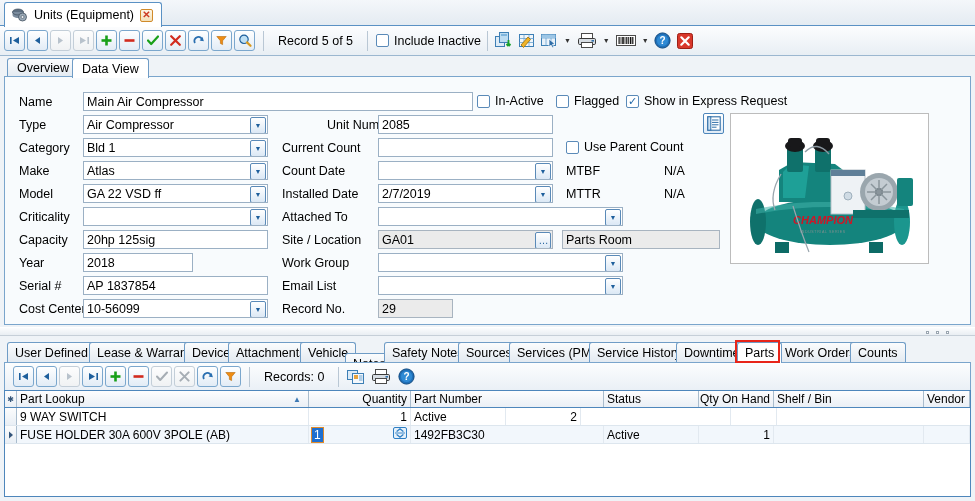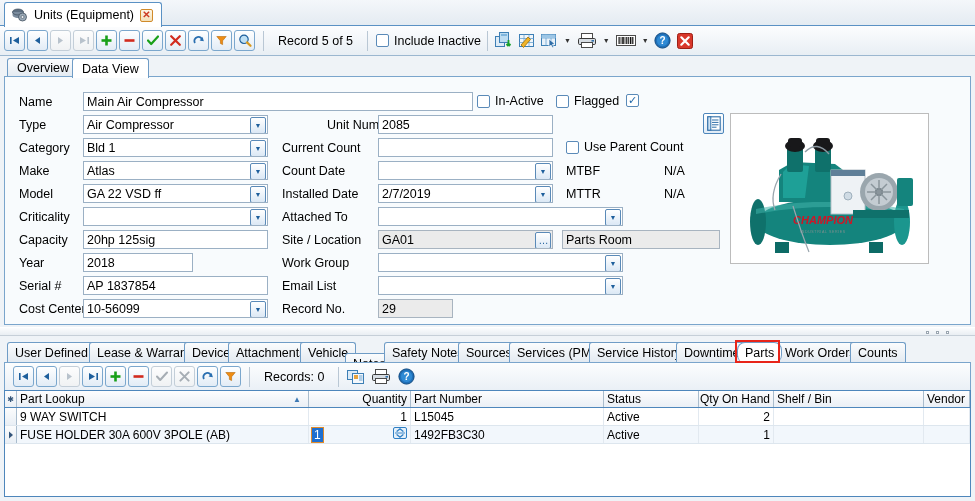--- a/index.html
+++ b/index.html
@@ -128,21 +128,21 @@
 
   
   .btabs { position: absolute; left: 0; top: 341px; width: 975px; height: 22px; }
   .btab {
     position: absolute; top: 1px; height: 20px; padding: 0 7px;
     display: flex; align-items: center; font-size: 12.5px;
     border: 1px solid #6f9cc6; border-bottom: none; border-radius: 3px 3px 0 0;
     background: linear-gradient(#fbfcfd, #e3eaf1);
     cursor: pointer; white-space: nowrap;
   }
-  .btab.active { background: #ffffff; z-index: 2; height: 21px; border-radius: 8px; }
+  .btab.active { background: #ffffff; z-index: 2; height: 21px; }
   .redbox {
     position: absolute; border: 2px solid #e8251a; z-index: 9; pointer-events: none;
   }
 
   
   .gridtoolbar {
     position: absolute; left: 4px; top: 362px; width: 967px; height: 28px;
     background: linear-gradient(#fcfdfe, #eaf0f6);
     border: 1px solid #7aa5cc; border-bottom: none;
     display: flex; align-items: center; padding-left: 8px;
@@ -404,20 +404,21 @@
     <div class="chk-wrap" style="position:absolute; left:472px; top:17px;">
       <span class="chk off">✓</span>
       <span>In-Active</span>
     </div>
     <div class="chk-wrap" style="position:absolute; left:551px; top:17px;">
       <span class="chk off">✓</span>
       <span>Flagged</span>
     </div>
     <div class="chk-wrap" style="position:absolute; left:621px; top:17px;">
       <span class="chk">✓</span>
+      <span>Show in Express Request</span>
     </div>
 
     <span class="lbl" style="left:277px; top:41px;margin-left:45px;">Unit Number</span>
     <div class="fld" style="left:373px; top:38px; width:175px;">
       <span>2085</span>
     </div>
 
     <span class="lbl" style="left:277px; top:64px;">Current Count</span>
     <div class="fld" style="left:373px; top:61px; width:175px;">
       <span></span>
@@ -691,23 +692,20 @@
         </div>
     </div>
 
     <div class="grow">
       <div class="rowhdr"></div>
       <div class="gc" style="width:292px;">
           <span>9 WAY SWITCH</span>
         </div>
       <div class="gc num" style="width:102px;">
           <span>1</span>
-        </div>
-      <div class="gc" style="width:193px;">
-          <span>L15045</span>
         </div>
       <div class="gc" style="width:95px;">
           <span>Active</span>
         </div>
       <div class="gc num" style="width:75px;">
           <span>2</span>
         </div>
       <div class="gc" style="width:150px;">
           <span></span>
         </div>

